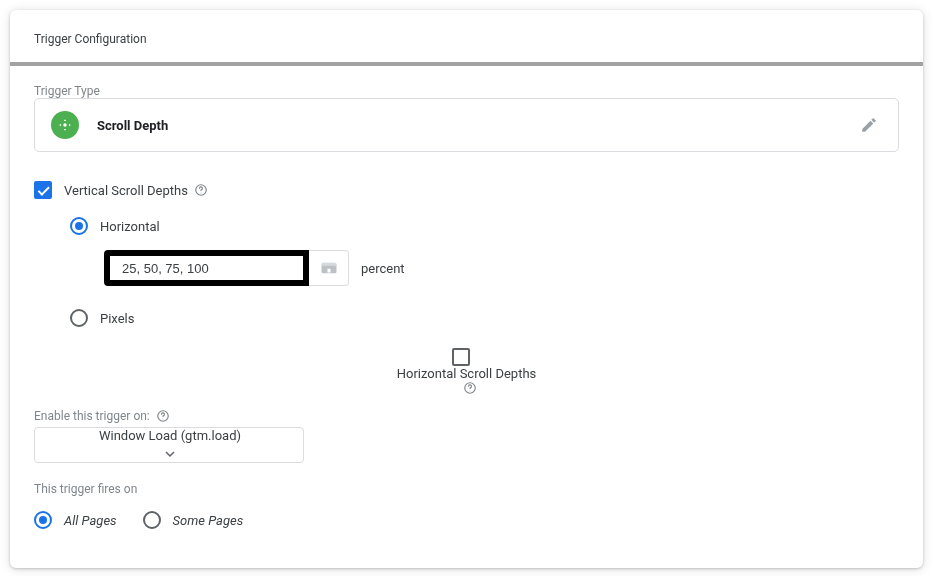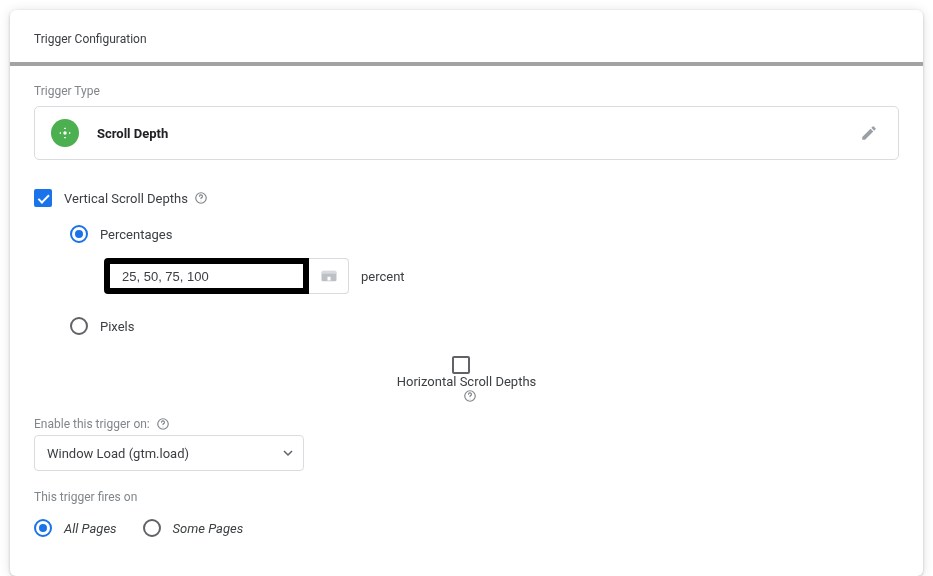--- a/index.html
+++ b/index.html
@@ -23,21 +23,21 @@
     font-size: 12px;
     color: #3c4043;
     border-bottom: 4px solid #a3a3a3;
   }
   .card-body {
     padding: 18px 24px 24px 24px;
   }
   .section-label {
     font-size: 12px;
     color: #80868b;
-    margin-bottom: 8px;
+    margin-bottom: 0;
   }
   .type-row {
     border: 1px solid #dadce0;
     border-radius: 5px;
     padding: 12px 16px;
     display: flex;
     align-items: center;
     margin-bottom: 26px;
     cursor: pointer;
   }
@@ -122,20 +122,21 @@
   }
   .variable-btn svg { width:18px; height:14px; fill:#bdc1c6; }
   .unit { margin-left: 12px; font-size:13px; color:#3c4043; }
   .select-box {
     width: 270px; height:36px;
     border:1px solid #dadce0; border-radius:4px;
     display:flex; align-items:center; justify-content:space-between;
     padding:0 10px 0 12px; margin-top:4px;
     cursor:pointer;
     font-size:13px;
+    flex-direction:column;
   }
   .select-box .arrow-icon svg { width:10px;height:10px; stroke:#5f6368; fill:none;}
   .fires-section { margin-top: 19px; }
   .fires-label { font-size:12px; color:#80868b; margin-bottom:12px; }
   .fires-options { display:flex; gap:26px;font-style:italic; }
   .enable-section { margin-top:10px; }
   .enable-label { font-size:12px; color:#80868b; display:inline-flex; align-items:center; margin-top: 4px;}
   .hsd-row { margin-top: 18px; margin-bottom: 4px; flex-direction: column; }
 </style>
 </head>
@@ -170,21 +171,21 @@
             <circle cx="12" cy="12" r="9"></circle>
             <path d="M9.5 9a2.5 2.5 0 1 1 3.5 2.3c-.9.4-1 1-1 1.7" stroke-linecap="round"></path>
             <circle cx="12" cy="17" r="0.8" fill="currentColor" stroke="none"></circle>
           </svg>
       </span>
     </div>
 
     <div class="radio-group">
       <div class="radio-row">
         <span class="radio checked"></span>
-        <span class="opt-label">Percentages</span>
+        <span class="opt-label">Horizontal</span>
       </div>
 
       <div class="input-row">
         <input class="text-input" value="25, 50, 75, 100" style="">
         <span class="variable-btn">
           <svg viewBox="0 0 24 18">
               <rect x="2" y="2" width="20" height="14" rx="2"></rect>
               <rect x="2" y="2" width="20" height="4" fill="#fff" opacity="0.4"></rect>
               <rect x="10" y="10" width="4" height="5" fill="#fff"></rect>
             </svg>

